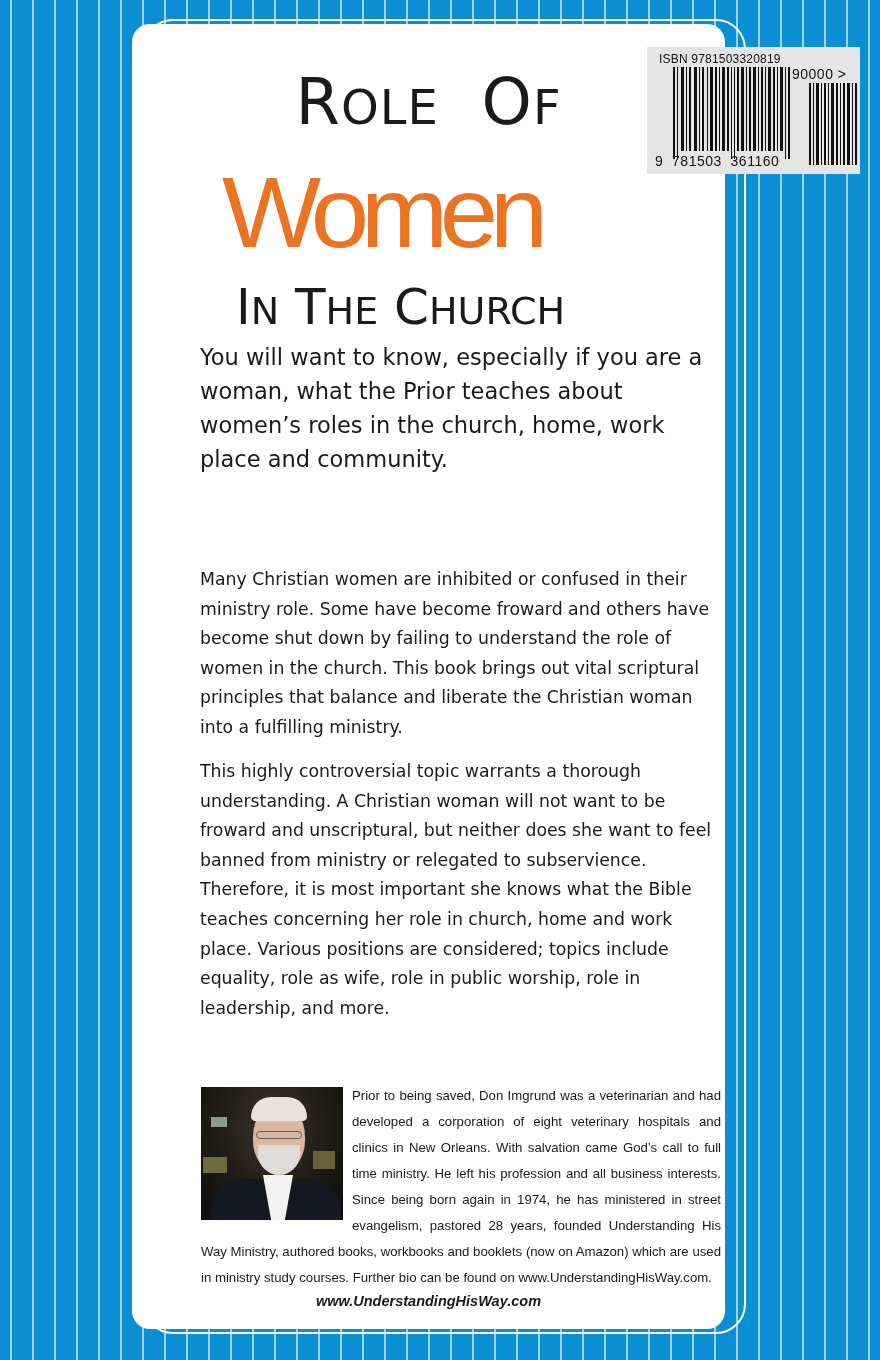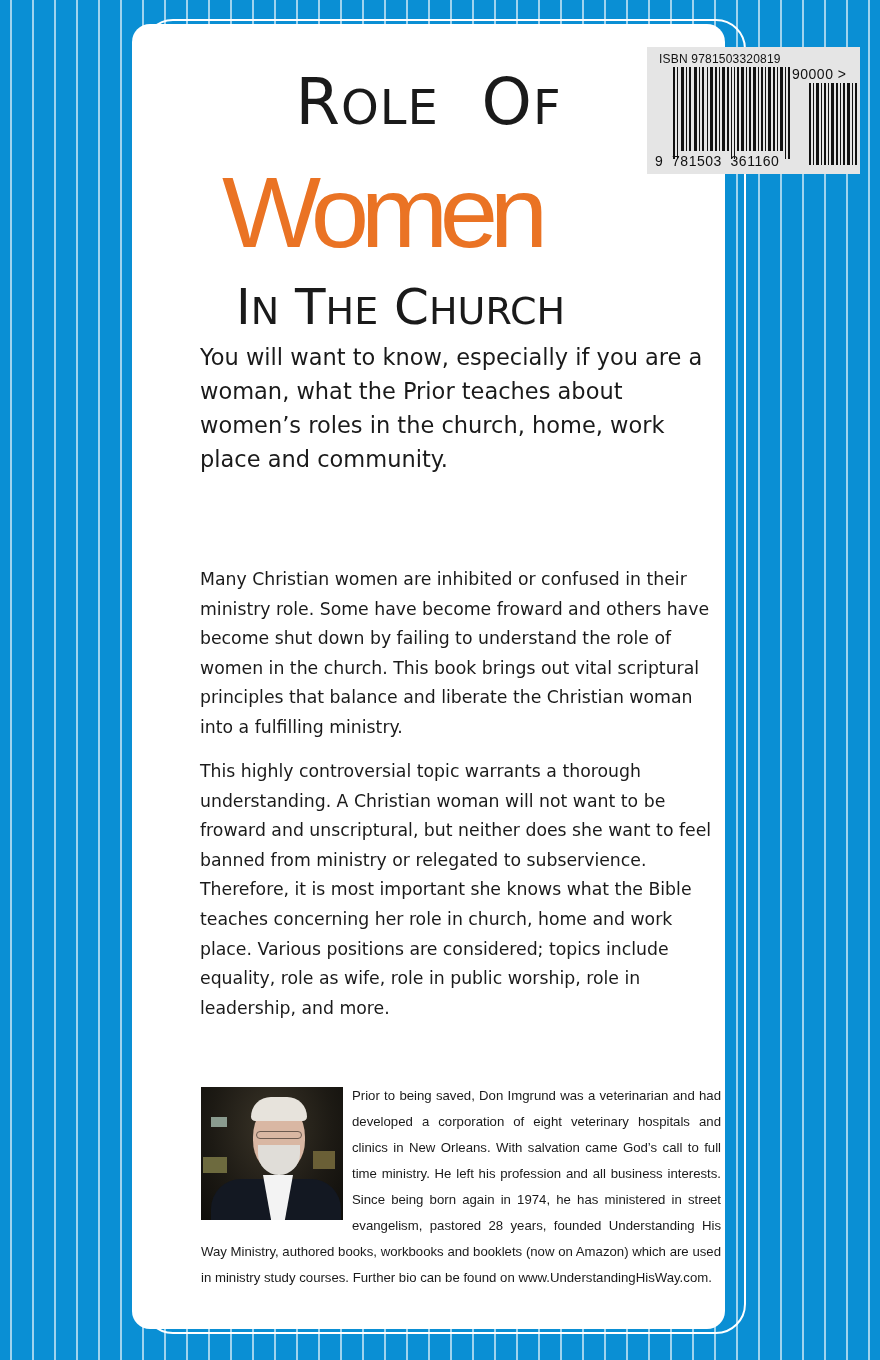--- a/index.html
+++ b/index.html
@@ -97,20 +97,21 @@
 
 <div class="panel">
   <div class="title-line1">
     <span>R</span><span class="sc">OLE</span>&nbsp;&nbsp;<span>O</span><span class="sc">F</span>
   </div>
   <div class="title-women">Women</div>
   <div class="title-line3">
     <span>I</span><span class="sc">N</span>&nbsp;<span>T</span><span class="sc">HE</span>&nbsp;<span>C</span><span class="sc">HURCH</span>
   </div>
 
+  <div class="footer-url">www.UnderstandingHisWay.com</div>
 </div>
 
 <div class="barcode-box">
   <div class="isbn-label">ISBN 9781503320819</div>
   <div class="addon-label">90000 &gt;</div>
   <div class="bars-main">
     <div style="left:0;width:2px;height:92px"></div>
       <div style="left:4px;width:1px;height:92px"></div>
     <div style="left:8px;width:3px;height:84px"></div>
       <div style="left:13px;width:1px;height:84px"></div>

